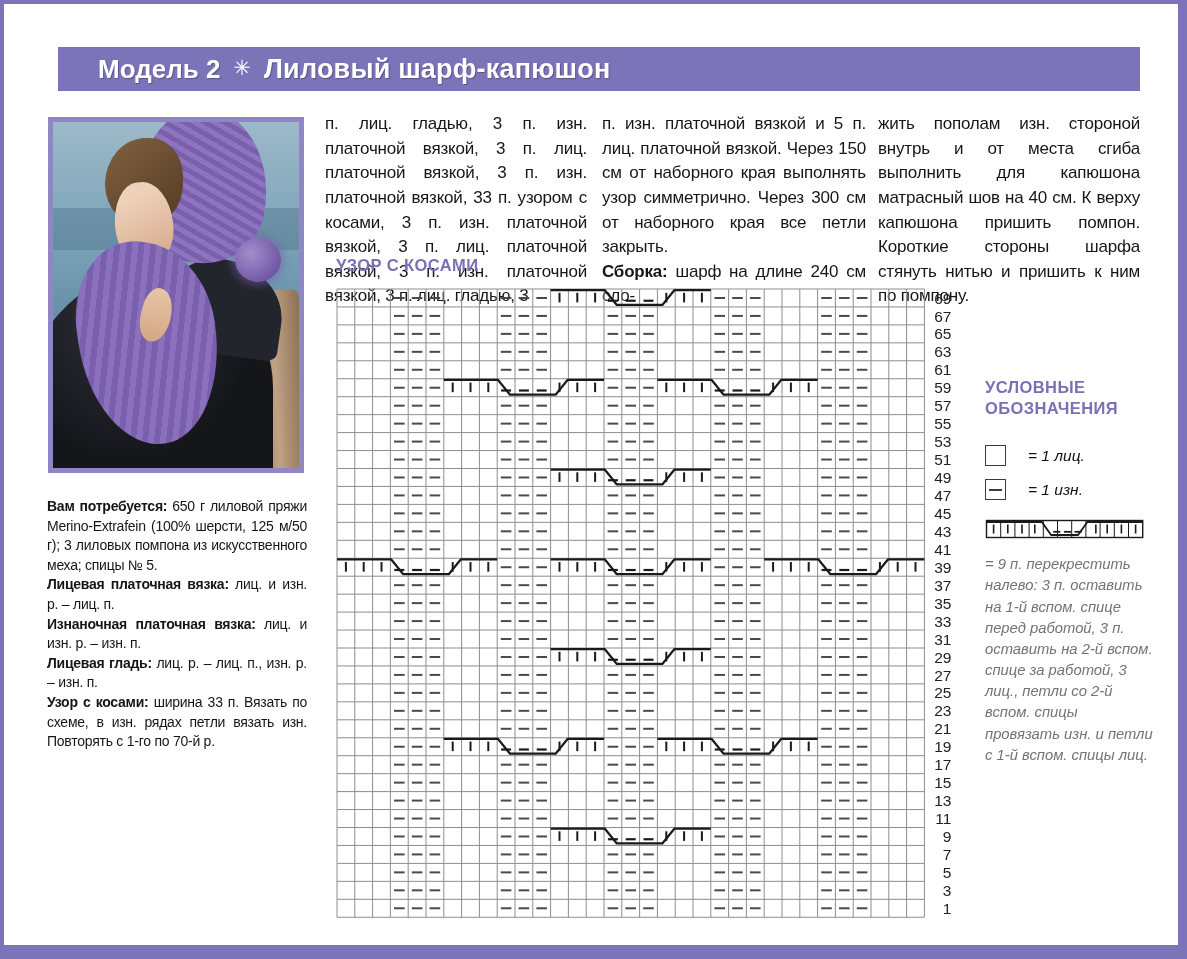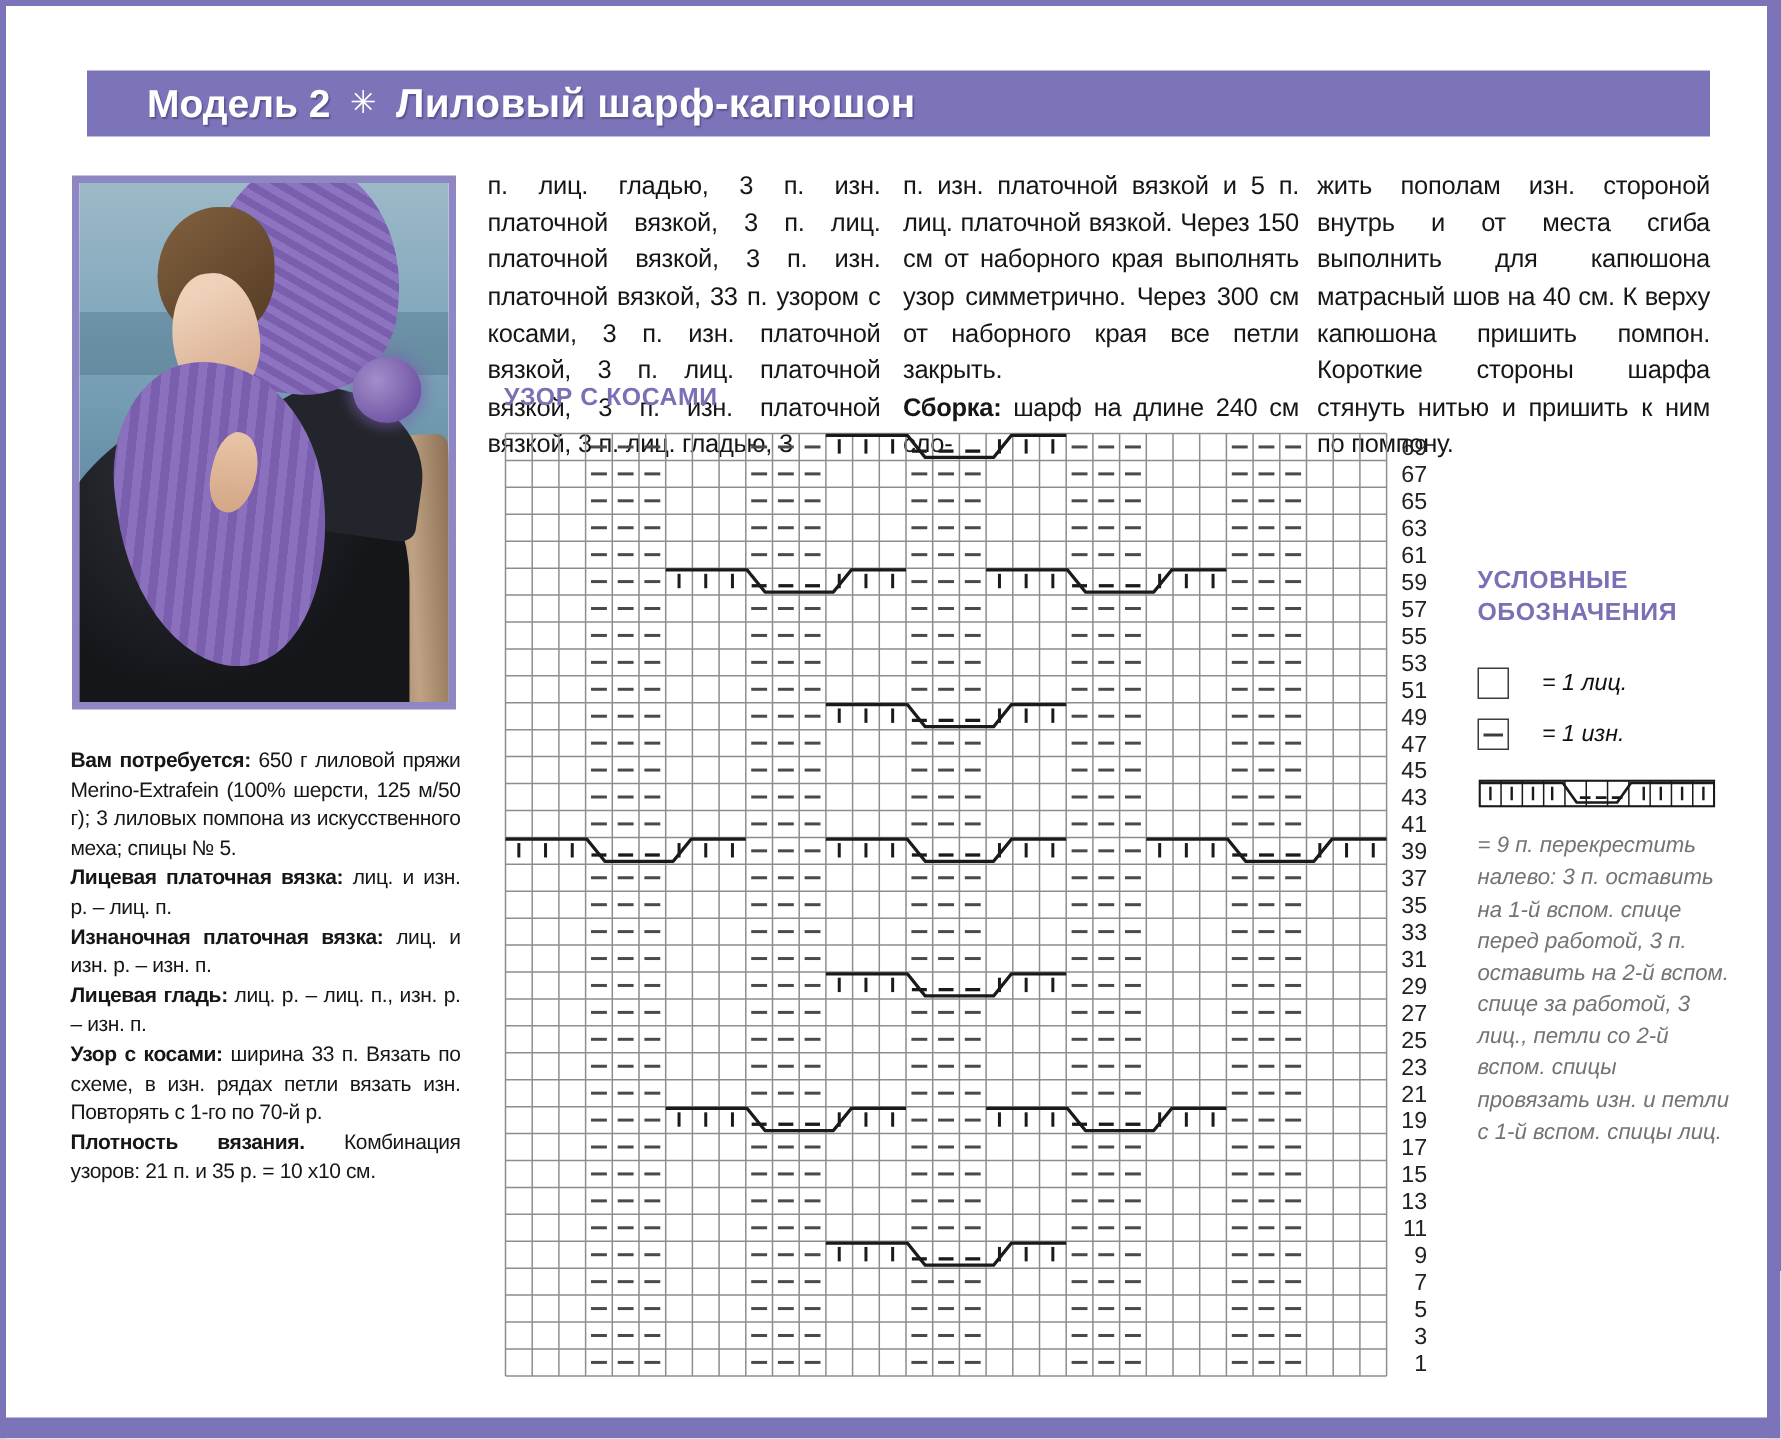--- a/index.html
+++ b/index.html
@@ -106,21 +106,20 @@
     <div class="ph hand"></div>
     <div class="ph pompom"></div>
   </div>
 
   <div class="col" id="col1">
     <p><b>Вам потребуется:</b><span> 650 г лиловой пряжи Merino-Extrafein (100% шерсти, 125 м/50 г); 3 лиловых помпона из искусственного меха; спицы № 5.</span></p>
     <p><b>Лицевая платочная вязка:</b><span> лиц. и изн. р. – лиц. п.</span></p>
     <p><b>Изнаночная платочная вязка:</b><span> лиц. и изн. р. – изн. п.</span></p>
     <p><b>Лицевая гладь:</b><span> лиц. р. – лиц. п., изн. р. – изн. п.</span></p>
     <p><b>Узор с косами:</b><span> ширина 33 п. Вязать по схеме, в изн. рядах петли вязать изн. Повторять с 1-го по 70-й р.</span></p>
-    <p><b>Плотность вязания.</b><span> Комбинация узоров: 21 п. и 35 р. = 10 x10 см.</span></p>
   </div>
 
   <div class="col" id="col2">
     <p><span>п. лиц. гладью, 3 п. изн. платочной вязкой, 3 п. лиц. платочной вязкой, 3 п. изн. платочной вязкой, 33 п. узором с косами, 3 п. изн. платочной вязкой, 3 п. лиц. платочной вязкой, 3 п. изн. платочной вязкой, 3 п. лиц. гладью, 3</span></p>
   </div>
 
   <div class="col" id="col3">
     <p><span>п. изн. платочной вязкой и 5 п. лиц. платочной вязкой. Через 150 см от наборного края выполнять узор симметрично. Через 300 см от наборного края все петли закрыть.</span></p>
     <p><b>Сборка:</b><span> шарф на длине 240 см сло-</span></p>
   </div>

